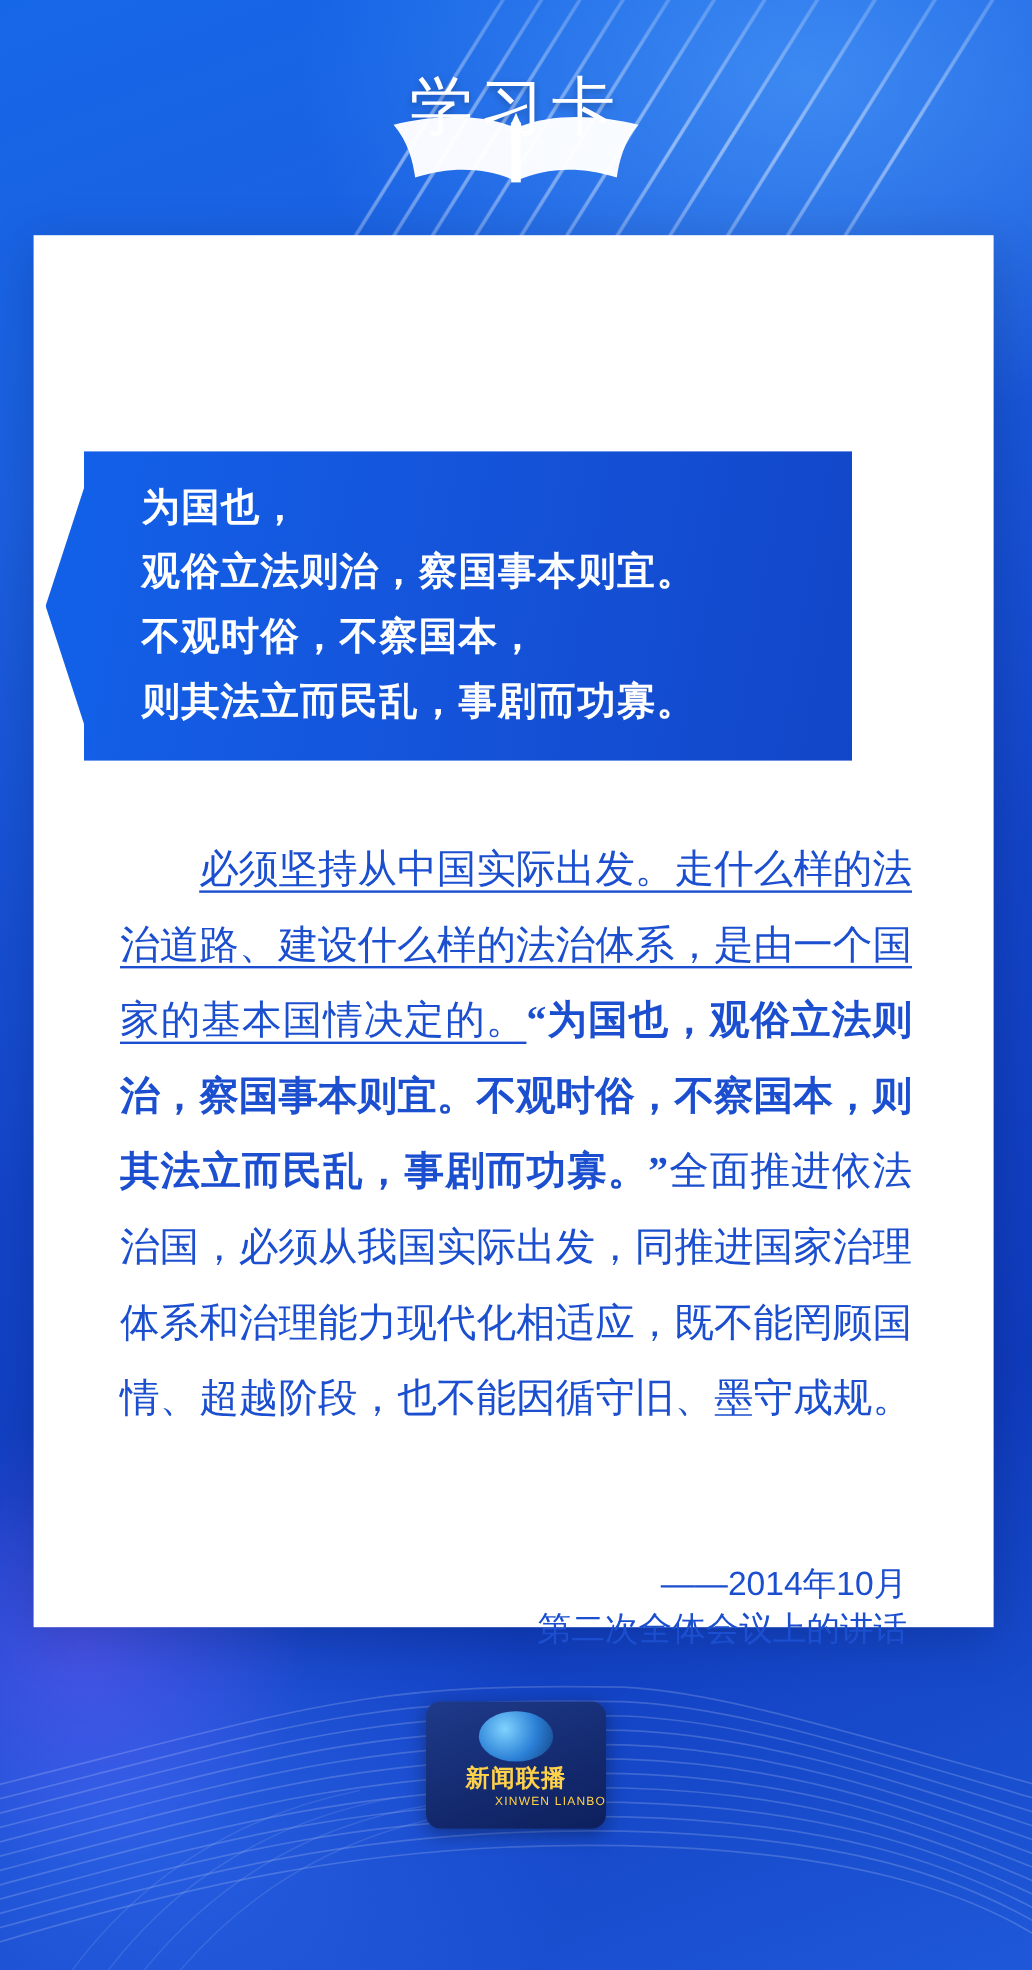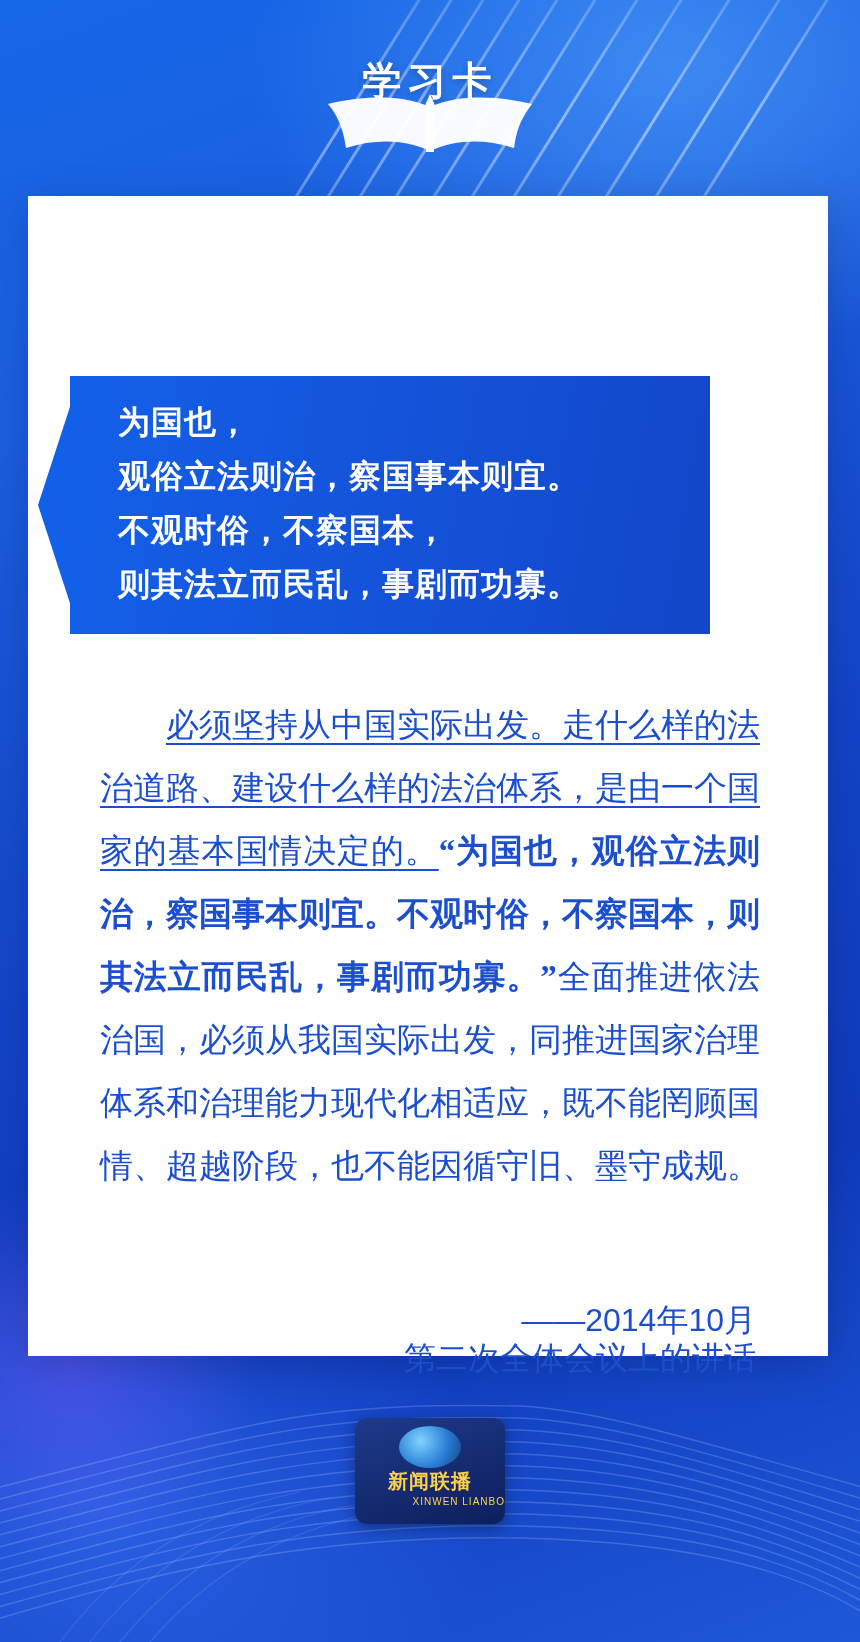--- a/index.html
+++ b/index.html
@@ -76,22 +76,22 @@
   .brand {
     position: absolute;
     left: 0;
     right: 0;
     top: 54px;
     text-align: center;
   }
   .brand-title {
     display: inline-block;
     font-family: "Liberation Serif", serif;
-    font-weight: bold;
-    font-size: 39px;
+    font-weight: normal;
+    font-size: 53px;
     letter-spacing: 6px;
     color: #ffffff;
     text-shadow: 0 2px 6px rgba(0,0,0,0.25);
   }
   .book {
     position: absolute;
     left: 50%;
     transform: translateX(-50%);
     top: 92px;
   }
@@ -188,21 +188,21 @@
 
   
   .attrib {
     position: absolute;
     right: 72px;
     top: 1105px;
     width: 520px;
     text-align: right;
     color: #1b4fcf;
     font-family: "Liberation Sans", sans-serif;
-    font-size: 32px;
+    font-size: 28px;
     line-height: 38px;
   }
 
   
   .footer-logo {
     position: absolute;
     left: 50%;
     transform: translateX(-50%);
     top: 1418px;
     width: 106px;

